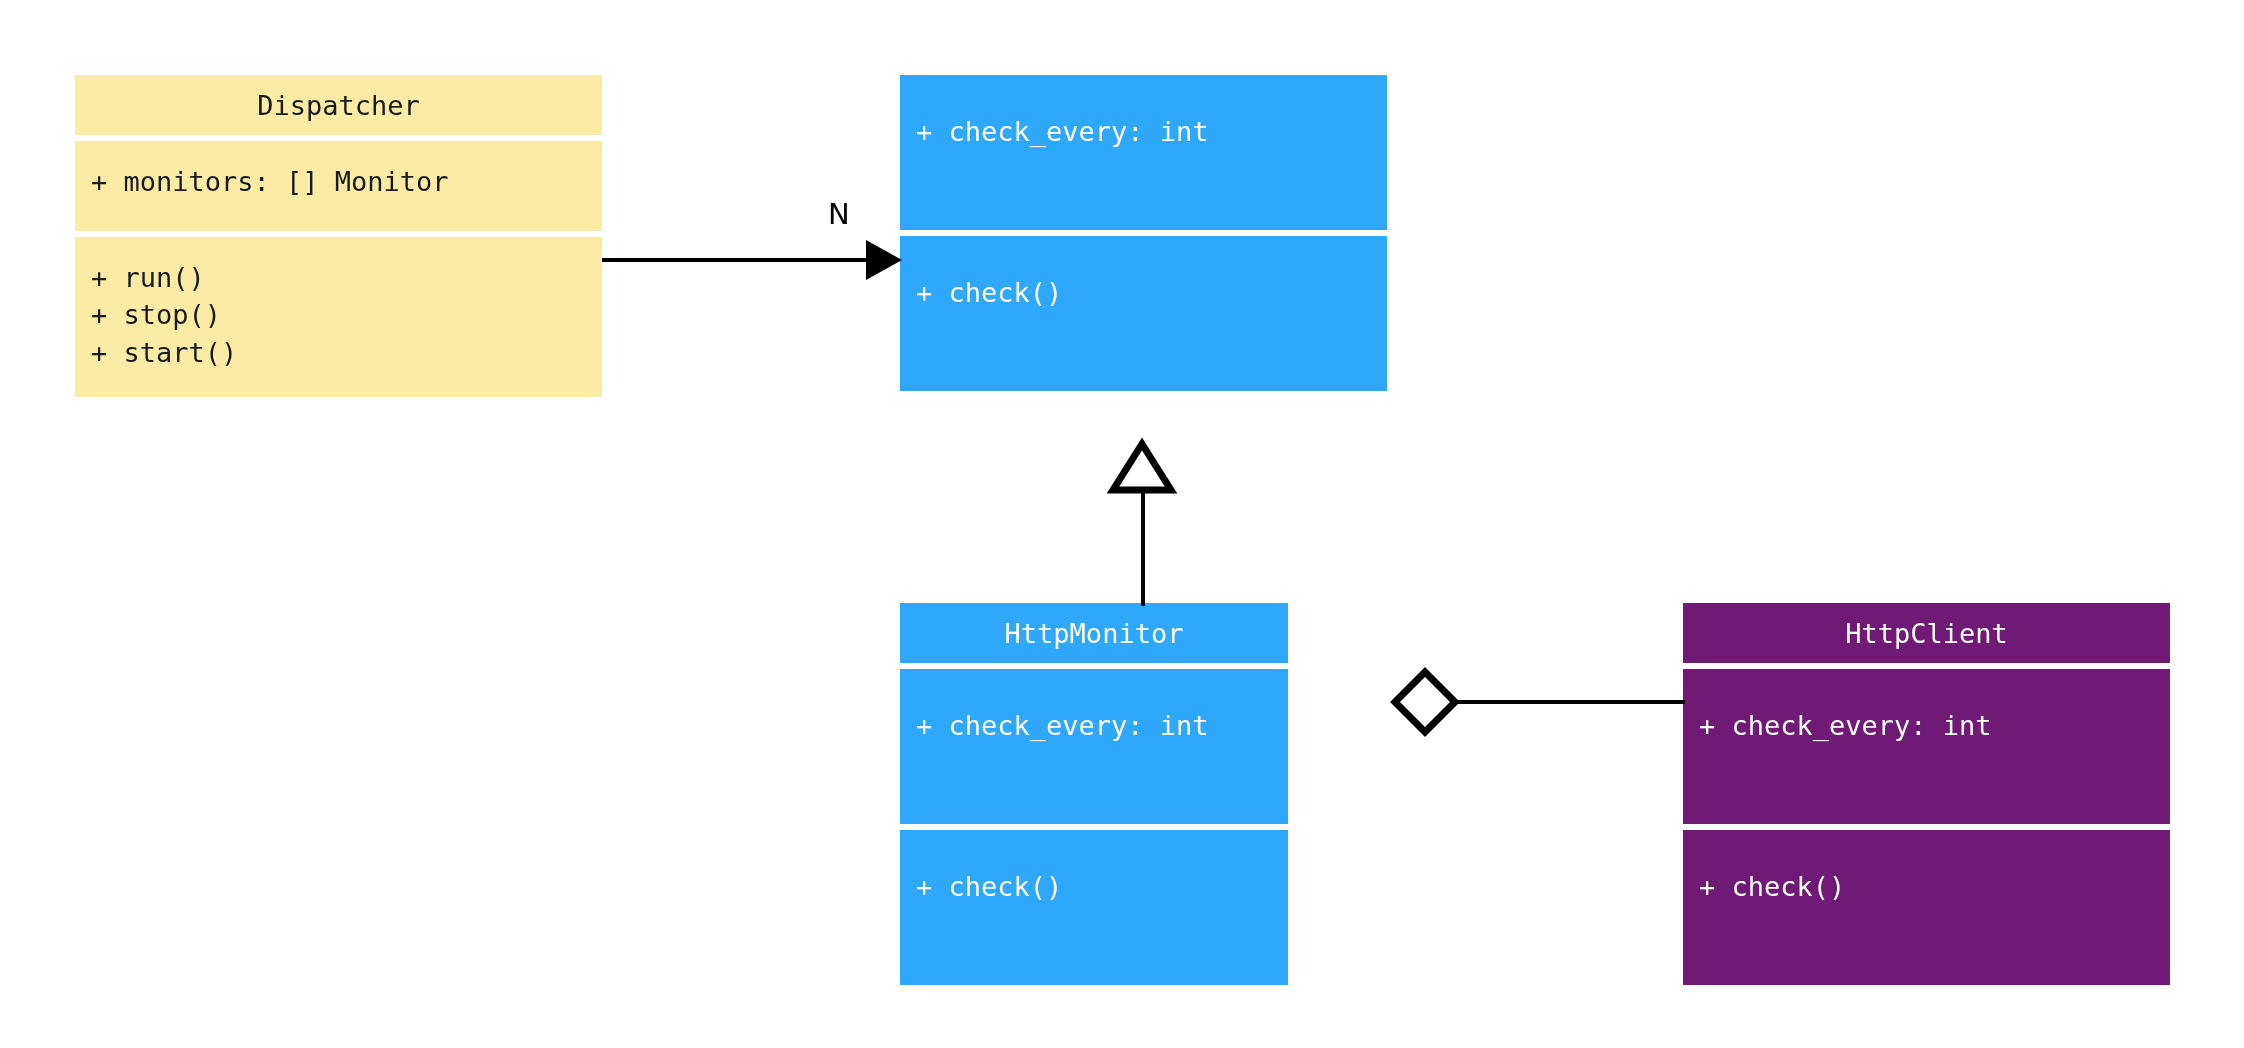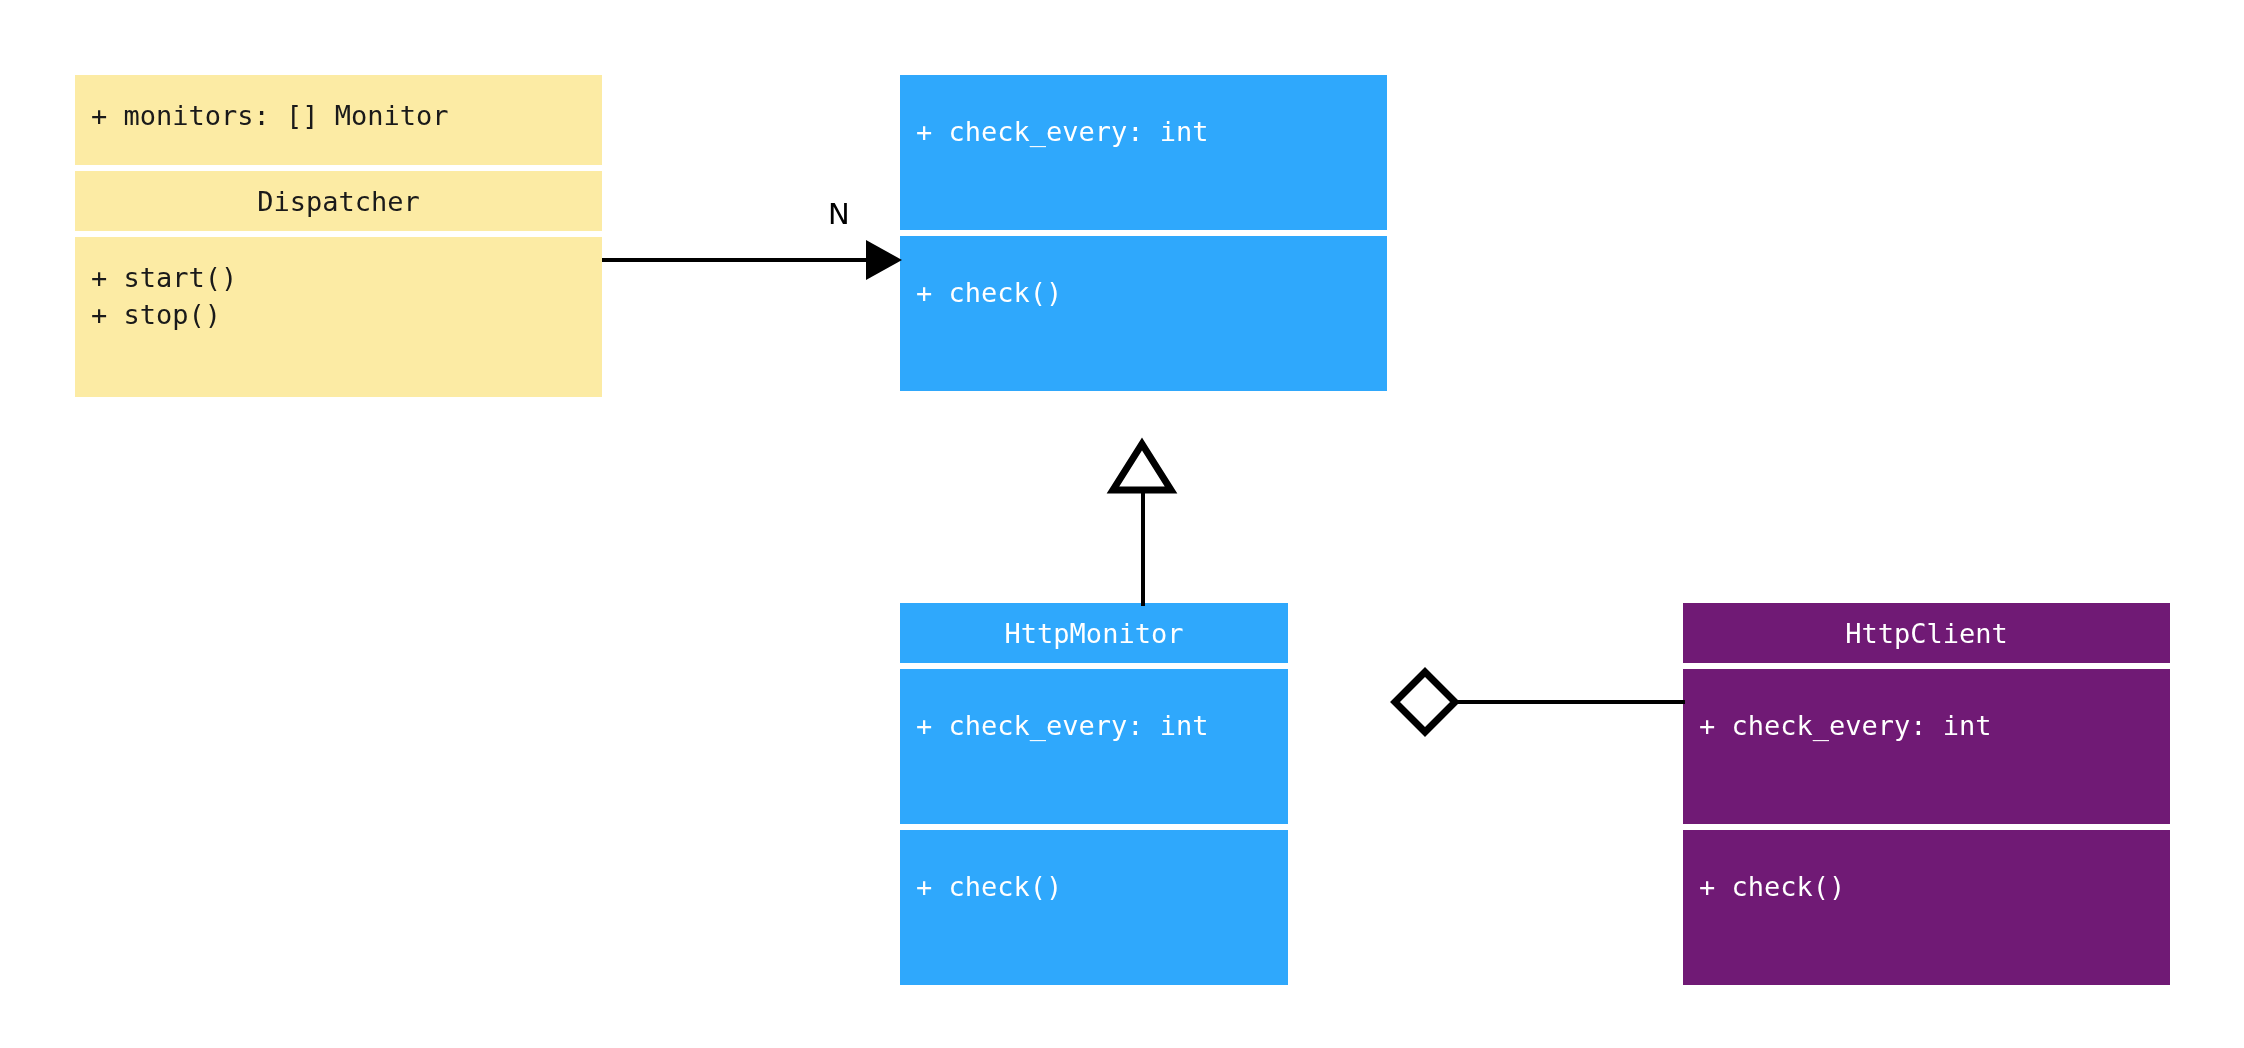--- a/index.html
+++ b/index.html
@@ -86,29 +86,30 @@
     position: absolute;
     overflow: visible;
   }
 </style>
 </head>
 <body>
 
 <div id="canvas">
 
   <div class="uml-class theme-cream" style="left:75px; top:75px; width:527px;">
+    <div class="compartment cmp-name" style="height:60px;">Dispatcher</div>
     <div class="compartment cmp-body" style="height:90px;">
       <div class="pad-top"></div>
       <div class="member">+ monitors: [] Monitor</div>
     </div>
-    <div class="compartment cmp-name" style="height:60px;">Dispatcher</div>
     <div class="compartment cmp-body" style="height:160px;">
       <div class="pad-top"></div>
+      <div class="member">+ run()</div>
+      <div class="member">+ stop()</div>
       <div class="member">+ start()</div>
-      <div class="member">+ stop()</div>
     </div>
   </div>
 
   <div class="uml-class theme-blue" style="left:900px; top:75px; width:487px;">
     <div class="compartment cmp-body" style="height:155px;">
       <div class="pad-top" style="height:38px;"></div>
       <div class="member">+ check_every: int</div>
     </div>
     <div class="compartment cmp-body" style="height:155px;">
       <div class="pad-top" style="height:38px;"></div>

